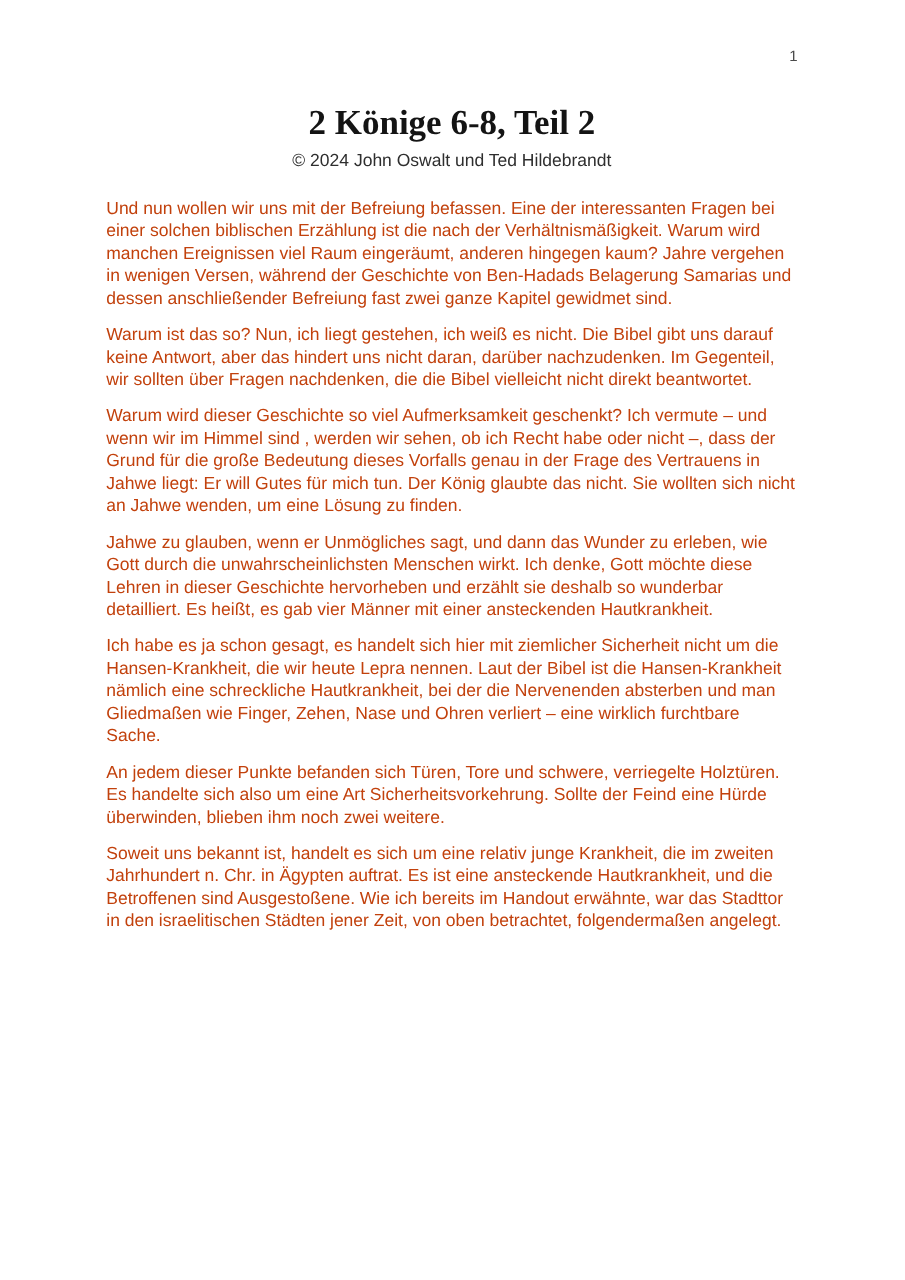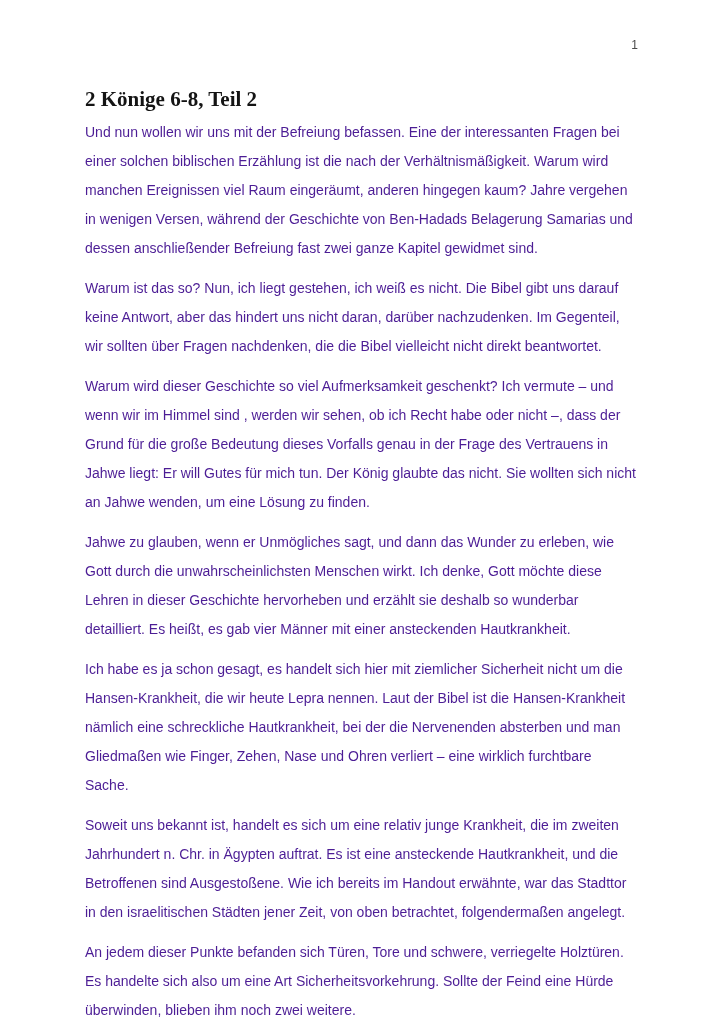--- a/index.html
+++ b/index.html
@@ -34,54 +34,55 @@
     margin: 0 0 2px 0;
     text-align: center;
     font-family: "Liberation Sans", sans-serif;
     font-size: 19px;
     line-height: 24px;
     font-weight: 700;
     color: #141414;
   }
   .title-sub {
     margin: 0 0 6px 0;
-    text-align: left;
+    text-align: center;
     font-family: "Liberation Serif", serif;
-    font-size: 21px;
+    font-size: 28px;
     line-height: 26px;
     font-weight: 700;
     color: #141414;
   }
   .copyright {
     margin: 0 0 19px 0;
     text-align: center;
     font-size: 14px;
     line-height: 20px;
     color: #2e2e2e;
   }
   .body-text p {
     margin: 0 0 11px 0;
     font-size: 14px;
-    line-height: 29px;
+    line-height: 18px;
     text-align: left;
-    color: #4c1d95;
+    color: #c2410c;
   }
 </style>
 </head>
 <body>
 
 <div class="page">
   <div class="page-number">1</div>
 
   <div class="content">
     <h2 class="title-sub">2 Könige 6-8, Teil 2</h2>
+    <div class="copyright">© 2024 John Oswalt und Ted Hildebrandt</div>
 
     <div class="body-text">
       <p>Und nun wollen wir uns mit der Befreiung befassen. Eine der interessanten Fragen bei einer solchen biblischen Erzählung ist die nach der Verhältnismäßigkeit. Warum wird manchen Ereignissen viel Raum eingeräumt, anderen hingegen kaum? Jahre vergehen in wenigen Versen, während der Geschichte von Ben-Hadads Belagerung Samarias und dessen anschließender Befreiung fast zwei ganze Kapitel gewidmet sind.</p>
       <p>Warum ist das so? Nun, ich liegt gestehen, ich weiß es nicht. Die Bibel gibt uns darauf keine Antwort, aber das hindert uns nicht daran, darüber nachzudenken. Im Gegenteil, wir sollten über Fragen nachdenken, die die Bibel vielleicht nicht direkt beantwortet.</p>
       <p>Warum wird dieser Geschichte so viel Aufmerksamkeit geschenkt? Ich vermute – und wenn wir im Himmel sind , werden wir sehen, ob ich Recht habe oder nicht –, dass der Grund für die große Bedeutung dieses Vorfalls genau in der Frage des Vertrauens in Jahwe liegt: Er will Gutes für mich tun. Der König glaubte das nicht. Sie wollten sich nicht an Jahwe wenden, um eine Lösung zu finden.</p>
       <p>Jahwe zu glauben, wenn er Unmögliches sagt, und dann das Wunder zu erleben, wie Gott durch die unwahrscheinlichsten Menschen wirkt. Ich denke, Gott möchte diese Lehren in dieser Geschichte hervorheben und erzählt sie deshalb so wunderbar detailliert. Es heißt, es gab vier Männer mit einer ansteckenden Hautkrankheit.</p>
       <p>Ich habe es ja schon gesagt, es handelt sich hier mit ziemlicher Sicherheit nicht um die Hansen-Krankheit, die wir heute Lepra nennen. Laut der Bibel ist die Hansen-Krankheit nämlich eine schreckliche Hautkrankheit, bei der die Nervenenden absterben und man Gliedmaßen wie Finger, Zehen, Nase und Ohren verliert – eine wirklich furchtbare Sache.</p>
+      <p>An jedem dieser Punkte befanden sich Türen, Tore und schwere, verriegelte Holztüren. Es handelte sich also um eine Art Sicherheitsvorkehrung. Sollte der Feind eine Hürde überwinden, blieben ihm noch zwei weitere.</p>
       <p>Soweit uns bekannt ist, handelt es sich um eine relativ junge Krankheit, die im zweiten Jahrhundert n. Chr. in Ägypten auftrat. Es ist eine ansteckende Hautkrankheit, und die Betroffenen sind Ausgestoßene. Wie ich bereits im Handout erwähnte, war das Stadttor in den israelitischen Städten jener Zeit, von oben betrachtet, folgendermaßen angelegt.</p>
-      <p>An jedem dieser Punkte befanden sich Türen, Tore und schwere, verriegelte Holztüren. Es handelte sich also um eine Art Sicherheitsvorkehrung. Sollte der Feind eine Hürde überwinden, blieben ihm noch zwei weitere.</p>
     </div>
   </div>
 </div>
 
 </body></html>

